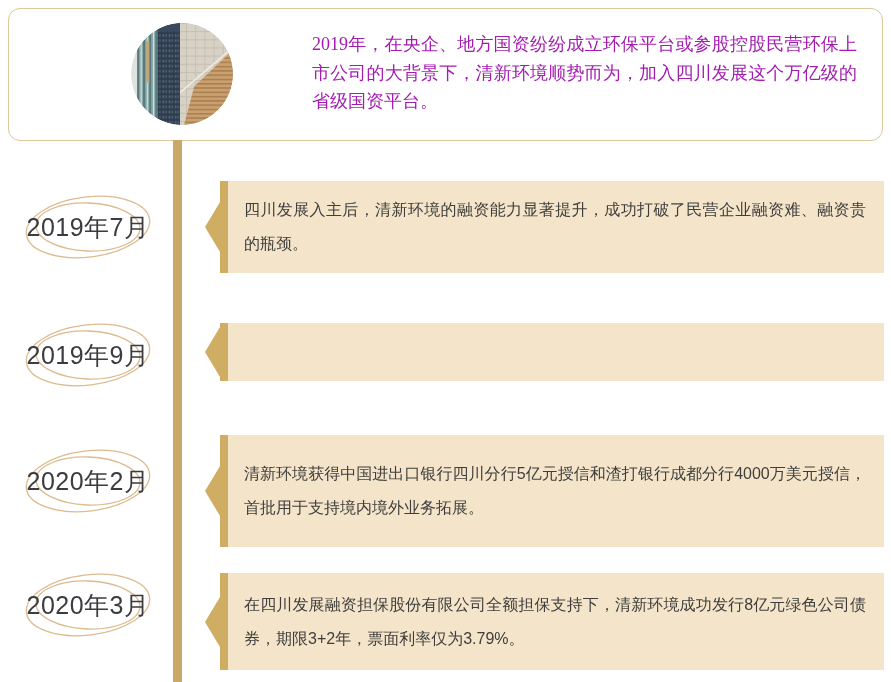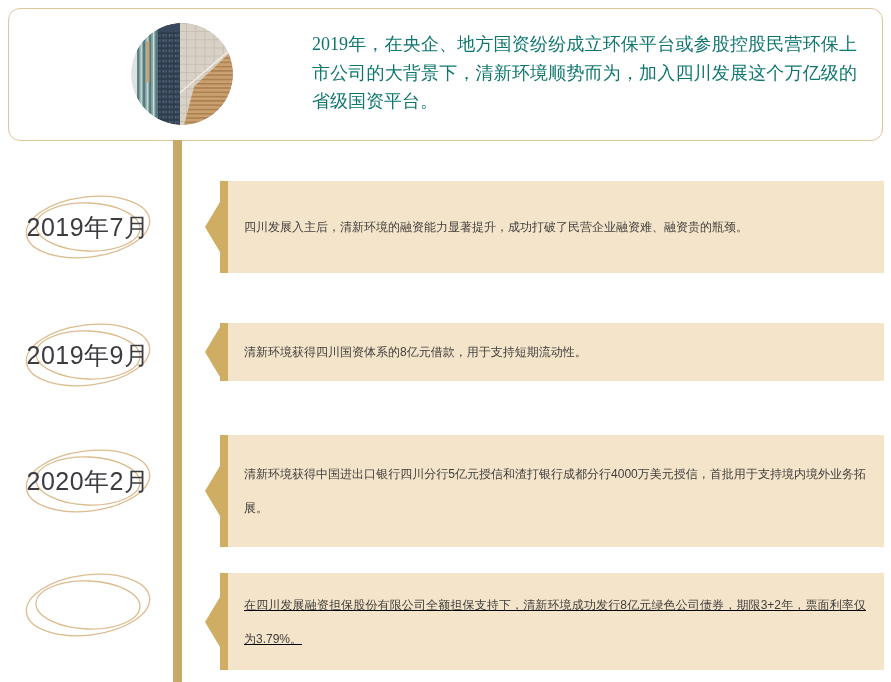--- a/index.html
+++ b/index.html
@@ -7,45 +7,45 @@
         font-family:"Liberation Sans","DejaVu Sans",sans-serif;}
 
   
   .card{position:absolute;left:8px;top:8px;width:873px;height:131px;background:#ffffff;
         border:1px solid #dcc79c;border-radius:12px;}
   .photo{position:absolute;left:122px;top:14px;width:102px;height:102px;border-radius:50%;
          overflow:hidden;}
   .photo svg{display:block;width:100%;height:100%;}
   .lede{position:absolute;left:303px;top:21px;width:545px;margin:0;
         font-family:"Liberation Serif","DejaVu Serif",serif;
-        font-size:18px;line-height:28.5px;color:#0f766e;text-align:justify;}
+        font-size:18px;line-height:28.5px;color:#a21caf;text-align:justify;}
 
   
   .tl-bar{position:absolute;left:173px;top:140px;width:9px;height:542px;background:#c9a967;}
 
   
   .badge{position:absolute;left:22px;width:132px;height:76px;
          display:flex;align-items:center;justify-content:center;}
   .badge svg{position:absolute;left:0;top:0;width:132px;height:76px;}
   .date{position:relative;font-size:25px;color:#3b3b40;letter-spacing:.5px;}
   .b1{top:189px;} .b2{top:317px;align-items:center;} .b3{top:443px;} .b4{top:567px;}
 
   
   .box{position:absolute;left:220px;width:664px;background:#f4e5ca;
        display:flex;align-items:center;}
   .box::before{content:"";position:absolute;left:0;top:0;bottom:0;width:8px;background:#cfad63;}
   .arrow{position:absolute;left:-15px;top:50%;transform:translateY(-50%);
          width:0;height:0;border-right:15px solid #cfad63;
          border-top:25px solid transparent;border-bottom:25px solid transparent;}
-  .etext{margin:0;padding:0 18px 0 24px;font-size:12px;line-height:34px;color:#3f3e3c;
+  .etext{margin:0;padding:0 18px 0 24px;font-size:16px;line-height:34px;color:#3f3e3c;
          text-align:justify;}
   .x1{top:181px;height:92px;}
   .x2{top:323px;height:58px;}
   .x3{top:435px;height:112px;}
-  .x4{top:573px;height:97px;text-decoration:underline;}
+  .x4{top:573px;height:97px;}
 </style>
 </head>
 <body>
 
 <div class="page">
 
   <div class="card">
     <div class="photo">
       <svg viewBox="0 0 100 100">
         <defs>
@@ -104,39 +104,39 @@
 
   <div class="badge b2">
     <svg viewBox="0 0 132 76">
       <ellipse cx="66" cy="38" rx="62" ry="30" fill="none" stroke="#dcbb8e" stroke-width="1.3" transform="rotate(-7 66 38)"></ellipse>
       <ellipse cx="66" cy="38" rx="52" ry="24" fill="none" stroke="#dcbb8e" stroke-width="1.3" transform="rotate(2 66 38)"></ellipse>
     </svg>
     <span class="date">2019年9月</span>
   </div>
   <div class="box x2">
     <span class="arrow"></span>
-    <p class="etext">清新环境获得四川国资体系的8亿元借款，用于支持短期流动性。</p>
   </div>
 
   <div class="badge b3">
     <svg viewBox="0 0 132 76">
       <ellipse cx="66" cy="38" rx="62" ry="30" fill="none" stroke="#dcbb8e" stroke-width="1.3" transform="rotate(-7 66 38)"></ellipse>
       <ellipse cx="66" cy="38" rx="52" ry="24" fill="none" stroke="#dcbb8e" stroke-width="1.3" transform="rotate(2 66 38)"></ellipse>
     </svg>
     <span class="date">2020年2月</span>
   </div>
   <div class="box x3">
     <span class="arrow"></span>
     <p class="etext">清新环境获得中国进出口银行四川分行5亿元授信和渣打银行成都分行4000万美元授信，首批用于支持境内境外业务拓展。</p>
   </div>
 
   <div class="badge b4">
     <svg viewBox="0 0 132 76">
       <ellipse cx="66" cy="38" rx="62" ry="30" fill="none" stroke="#dcbb8e" stroke-width="1.3" transform="rotate(-7 66 38)"></ellipse>
       <ellipse cx="66" cy="38" rx="52" ry="24" fill="none" stroke="#dcbb8e" stroke-width="1.3" transform="rotate(2 66 38)"></ellipse>
     </svg>
+    <span class="date">2020年3月</span>
   </div>
   <div class="box x4">
     <span class="arrow"></span>
     <p class="etext">在四川发展融资担保股份有限公司全额担保支持下，清新环境成功发行8亿元绿色公司债券，期限3+2年，票面利率仅为3.79%。</p>
   </div>
 
 </div>
 
 </body></html>

